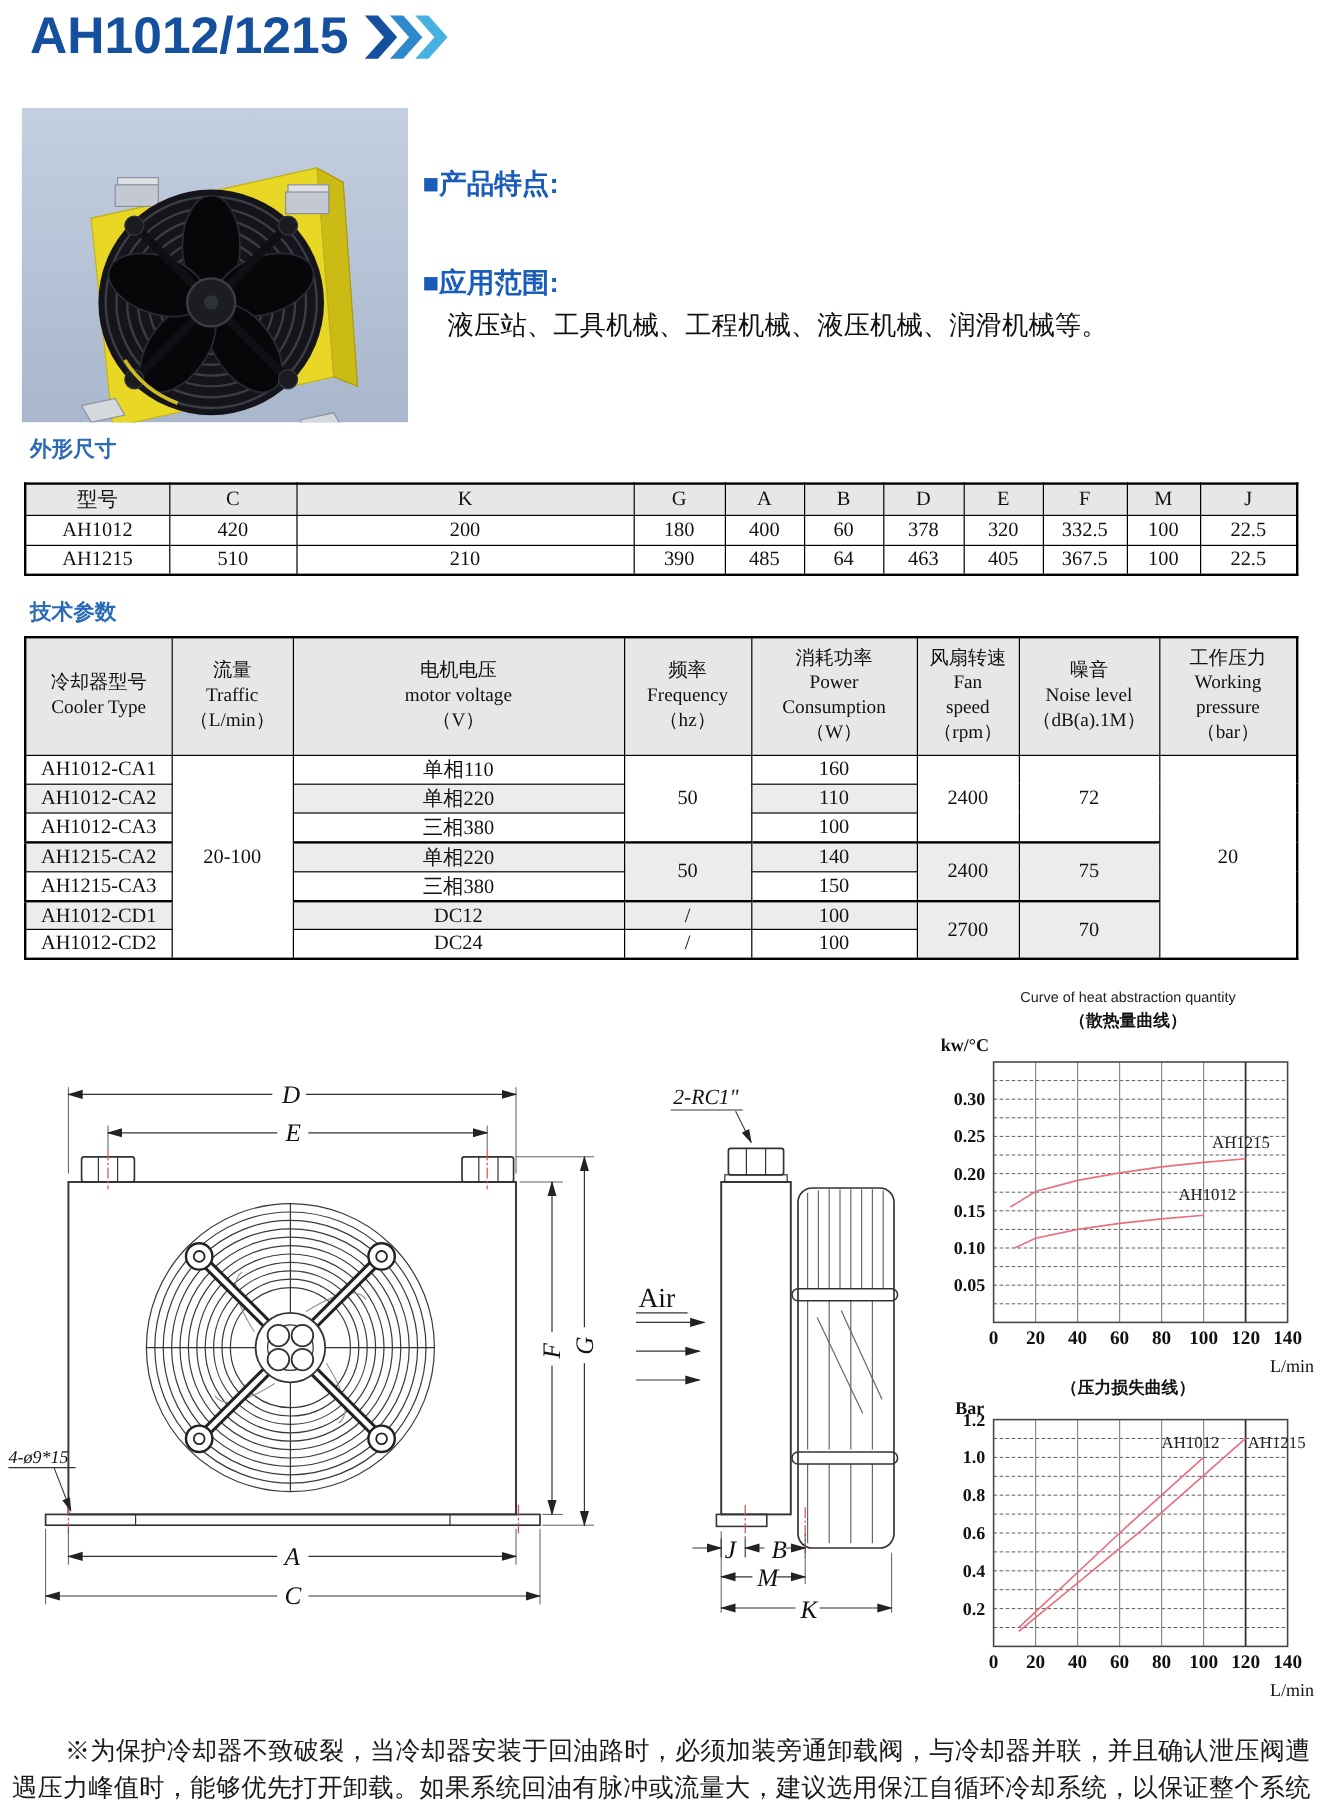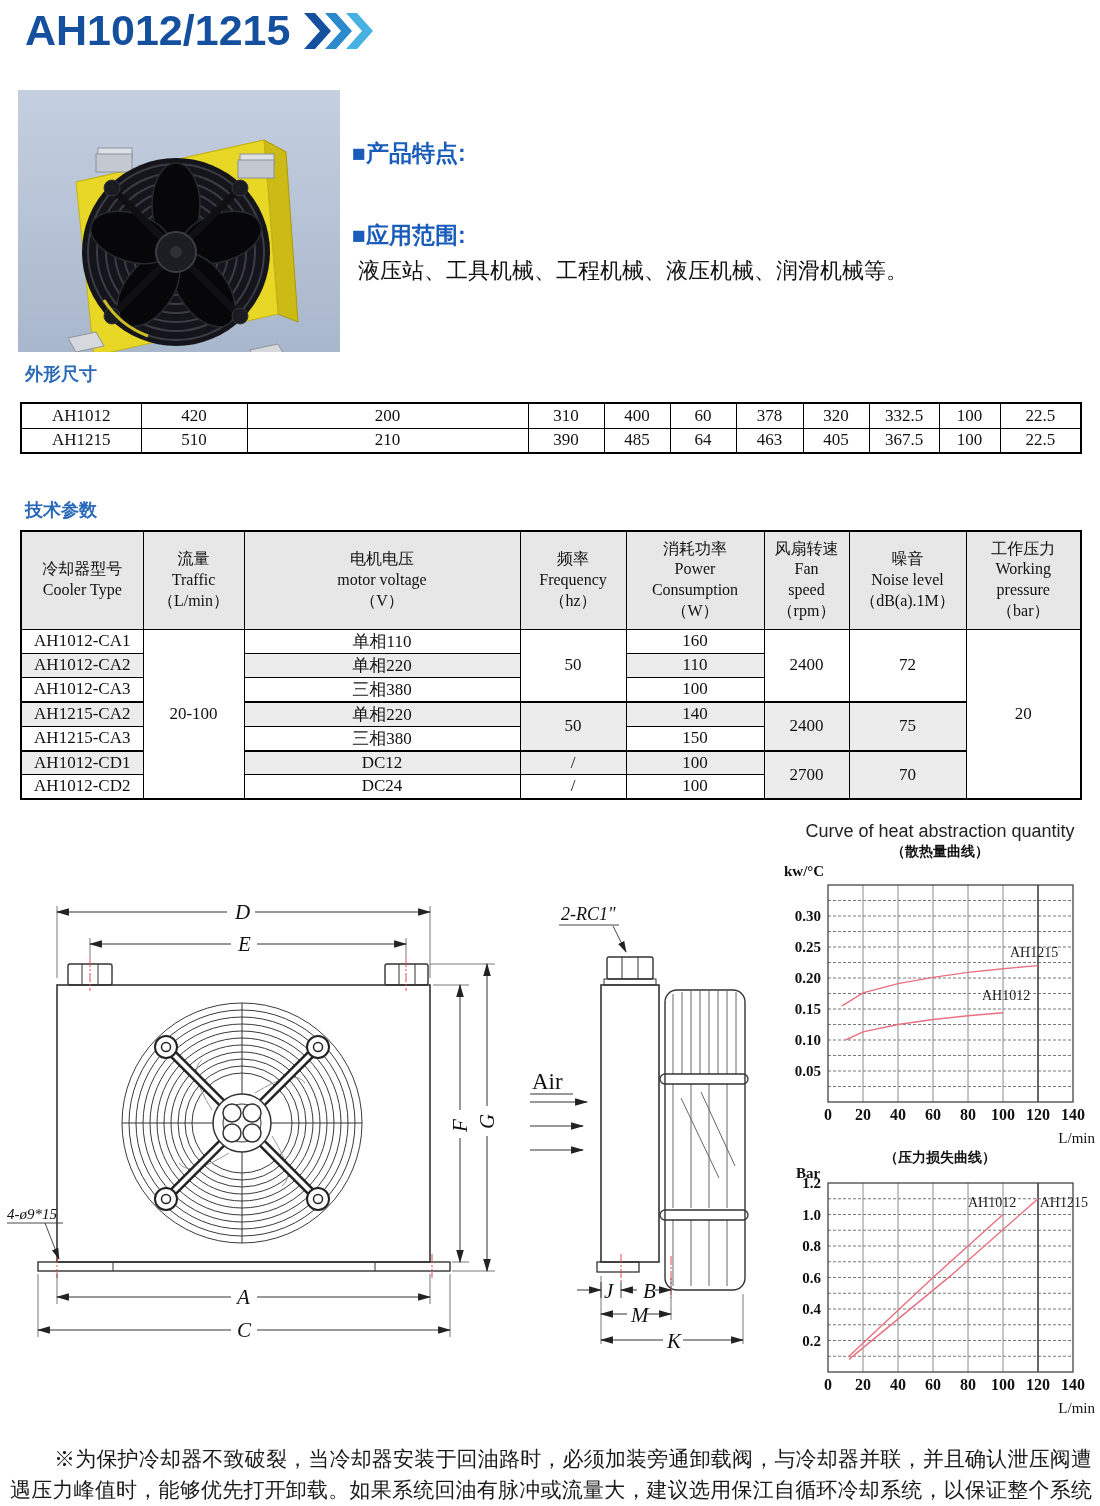--- a/index.html
+++ b/index.html
@@ -33,21 +33,21 @@
   table.dim tr.hdr{height:26px;}
   table.specs tr{height:24px;}
   table.specs tr.hdr{height:98px;}
   table.specs th{font-size:16px;line-height:1.3;}
   .pre{white-space:pre-line;}
   table.specs tr.shade td{background:#ececec;margin-top:44px;}
   table.specs tr.gs td{border-top:2px solid #000;}
 
   
   .chart{width:320px;}
-  .chart-title{font-family:"Liberation Sans",sans-serif;font-size:18px;color:#222;
+  .chart-title{font-family:"Liberation Sans",sans-serif;font-size:12px;color:#222;
                text-align:center;height:22px;line-height:22px;}
   .chart-subtitle{font-size:14px;font-weight:bold;text-align:center;height:20px;line-height:20px;color:#111;}
 
   
   svg text.dim{font-family:"Liberation Serif",serif;font-style:italic;font-size:21px;fill:#111;}
   svg text.sm{font-family:"Liberation Serif",serif;font-style:italic;font-size:15px;fill:#111;}
   svg text.air{font-family:"Liberation Serif",serif;font-size:23px;fill:#111;}
   svg .ln{stroke:#333;fill:none;}
   svg .thin{stroke:#555;stroke-width:0.8;fill:none;}
   svg .red{stroke:#dd4a4a;stroke-width:1;fill:none;stroke-dasharray:9 2 2 2;}
@@ -109,44 +109,57 @@
     <circle cx="222" cy="98" r="8" fill="#1a1c21" stroke="#34373e"></circle>
     <circle cx="94" cy="226" r="8" fill="#1a1c21" stroke="#34373e"></circle>
     <circle cx="222" cy="226" r="8" fill="#1a1c21" stroke="#34373e"></circle>
     <circle cx="158" cy="162" r="20" fill="#1b1d23" stroke="#3a3d44" stroke-width="2"></circle>
     <circle cx="158" cy="162" r="6" fill="#2e3138"></circle>
     <path d="M 86 210 A 88 88 0 0 0 130 246" stroke="#cdbd22" stroke-width="3" fill="none"></path>
   </svg>
 
   <div class="abs feat-h" style="left:352px;top:138px">■产品特点:</div>
   <div class="abs feat-h" style="left:352px;top:220px">■应用范围:</div>
-  <div class="abs feat-t" style="left:358px;top:256px">液压站、工具机械、工程机械、液压机械、润滑机械等。</div>
+  <div class="abs feat-t" style="left:373px;top:256px">液压站、工具机械、工程机械、液压机械、润滑机械等。</div>
 
   <div class="abs sec" style="left:25px;top:362px">外形尺寸</div>
 
   <table class="abs tbl dim" style="left:20px;top:402px">
     <colgroup>
       <col style="width:120px">
         <col style="width:106px">
         <col style="width:281px">
         <col style="width:76px">
       <col style="width:66px">
         <col style="width:66px">
         <col style="width:67px">
         <col style="width:66px">
       <col style="width:70px">
         <col style="width:61px">
         <col style="width:81px">
     </colgroup>
     <tbody>
+        <tr class="hdr">
+      <th>型号</th>
+      <th>C</th>
+      <th>K</th>
+      <th>G</th>
+      <th>A</th>
+      <th>B</th>
+      <th>D</th>
+      <th>E</th>
+      <th>F</th>
+      <th>M</th>
+      <th>J</th>
+    </tr>
     <tr>
       <td>AH1012</td>
       <td>420</td>
       <td>200</td>
-      <td>310</td>
+      <td>180</td>
       <td>400</td>
       <td>60</td>
       <td>378</td>
       <td>320</td>
       <td>332.5</td>
       <td>100</td>
       <td>22.5</td>
     </tr>
     <tr>
       <td>AH1215</td>

